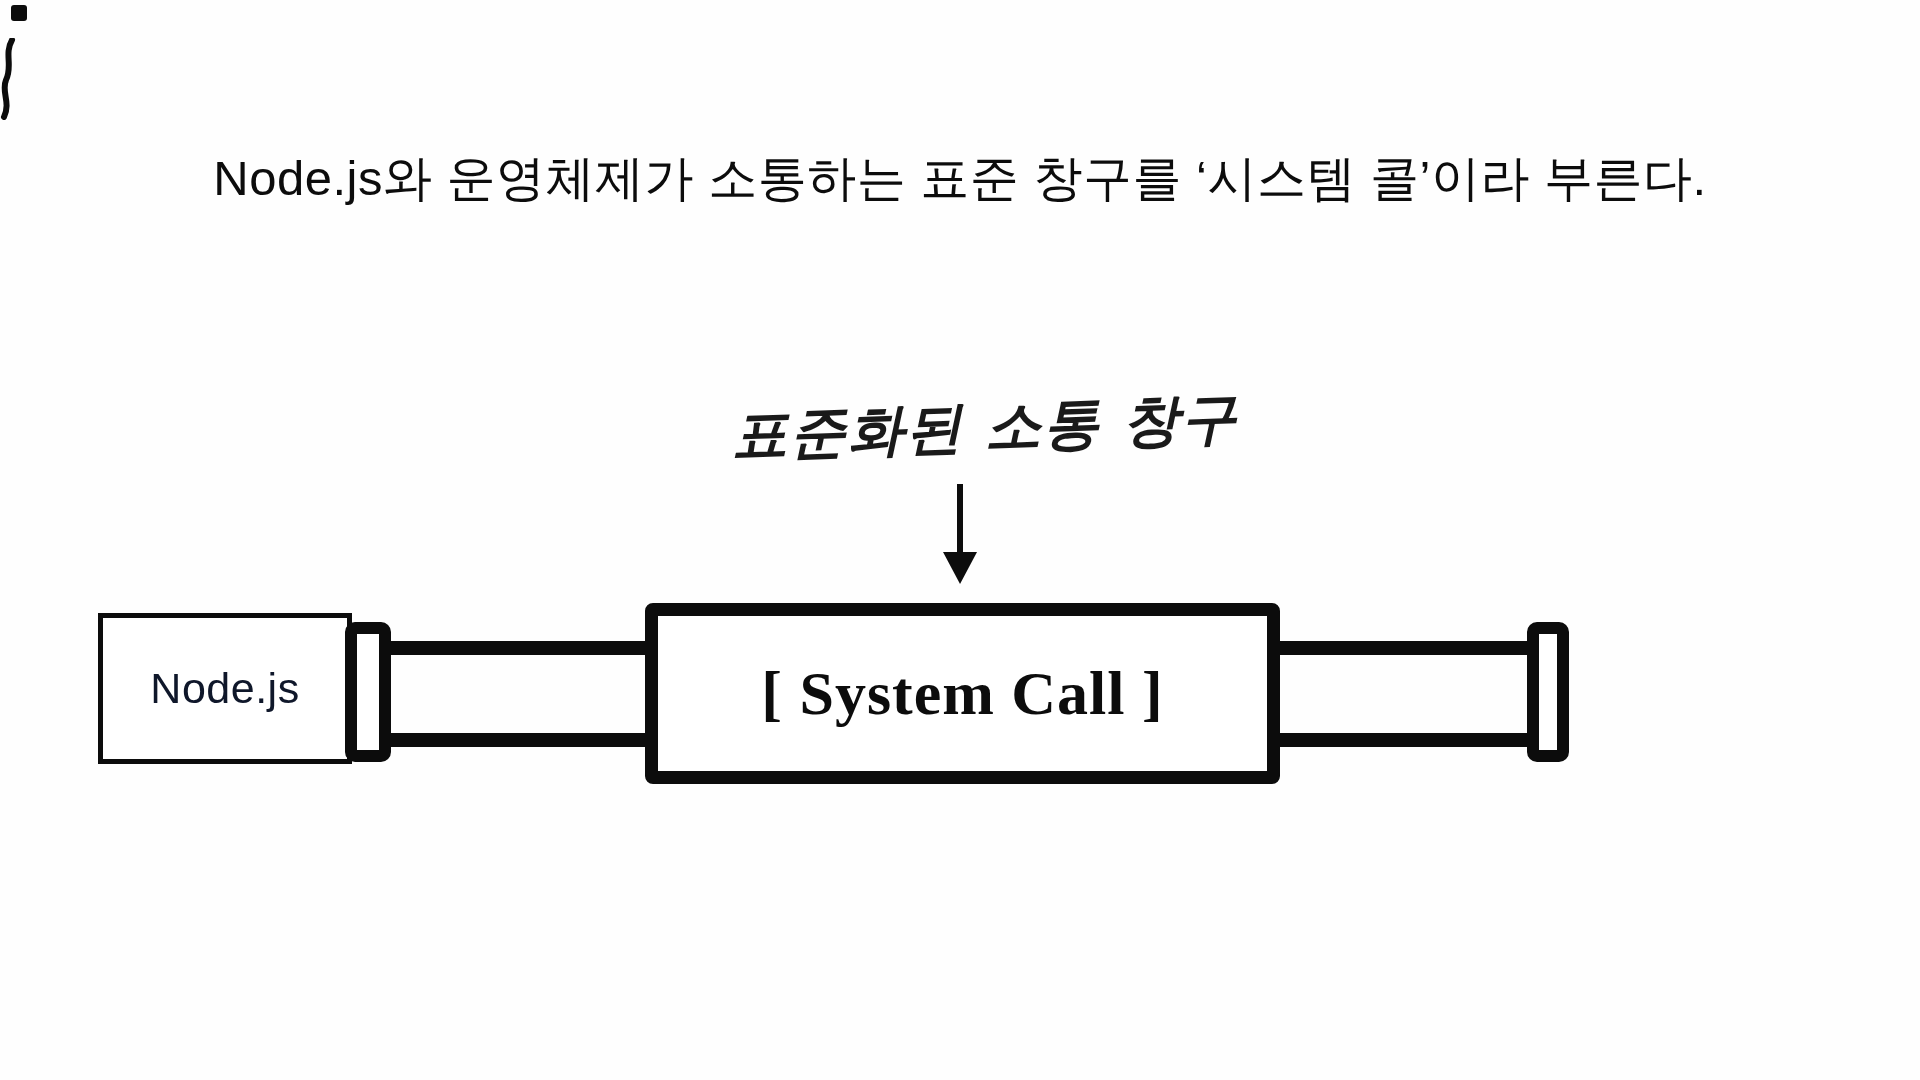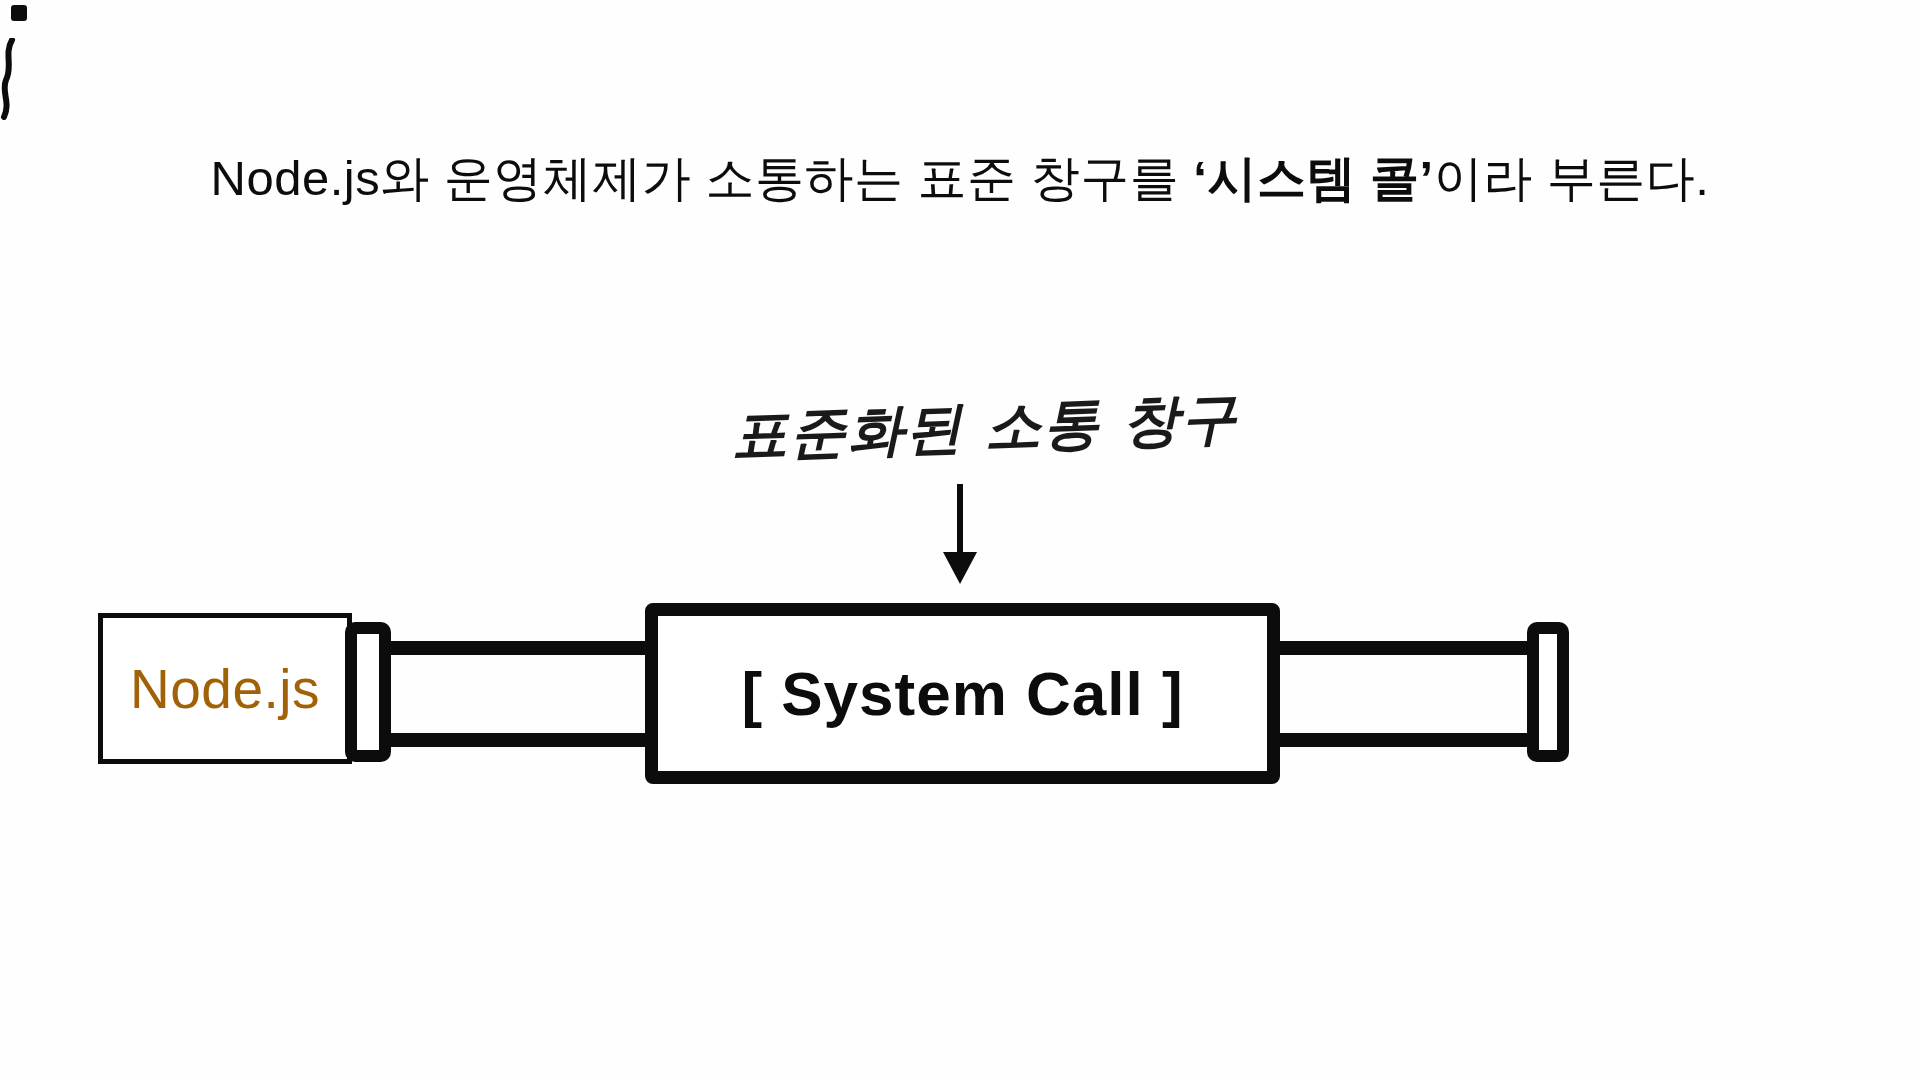--- a/index.html
+++ b/index.html
@@ -24,21 +24,21 @@
     left: 0;
     right: 0;
     text-align: center;
     font-size: 49px;
     font-weight: 400;
     letter-spacing: 0.5px;
     color: #0c0c0c;
     white-space: nowrap;
   }
   .title .hl {
-    font-weight: 700;
+    font-weight: 400;
     margin-top: 8px;
   }
 
   
   .annotation {
     position: absolute;
     top: 390px;
     left: 985px;
     transform: translateX(-50%) rotate(-2deg);
     font-family: "DejaVu Serif", serif;
@@ -76,23 +76,23 @@
     background: #ffffff;
     border: 5px solid #0c0c0c;
     box-sizing: border-box;
     display: flex;
     align-items: center;
     justify-content: center;
   }
   .node-box  { left: 98px;   top: 613px; width: 254px; height: 151px; }
   .os-box    { left: 1568px; top: 613px; width: 255px; height: 151px; }
   .box-label {
-    font-size: 55px;
+    font-size: 43px;
     font-weight: 400;
-    color: #a16207;
+    color: #0f172a;
     letter-spacing: 0.5px;
     text-align: right;
   }
 
   .syscall-box {
     position: absolute;
     left: 645px;
     top: 603px;
     width: 635px;
     height: 181px;
@@ -104,20 +104,21 @@
     align-items: center;
     justify-content: center;
     z-index: 3;
   }
   .syscall-label {
     font-size: 62px;
     font-weight: 700;
     letter-spacing: 1px;
     color: #0c0c0c;
     white-space: nowrap;
+    font-family: Liberation Serif, serif;
   }
 
   
   .plug {
     position: absolute;
     top: 622px;
     height: 140px;
     background: #ffffff;
     border: 12px solid #0c0c0c;
     border-radius: 10px;

